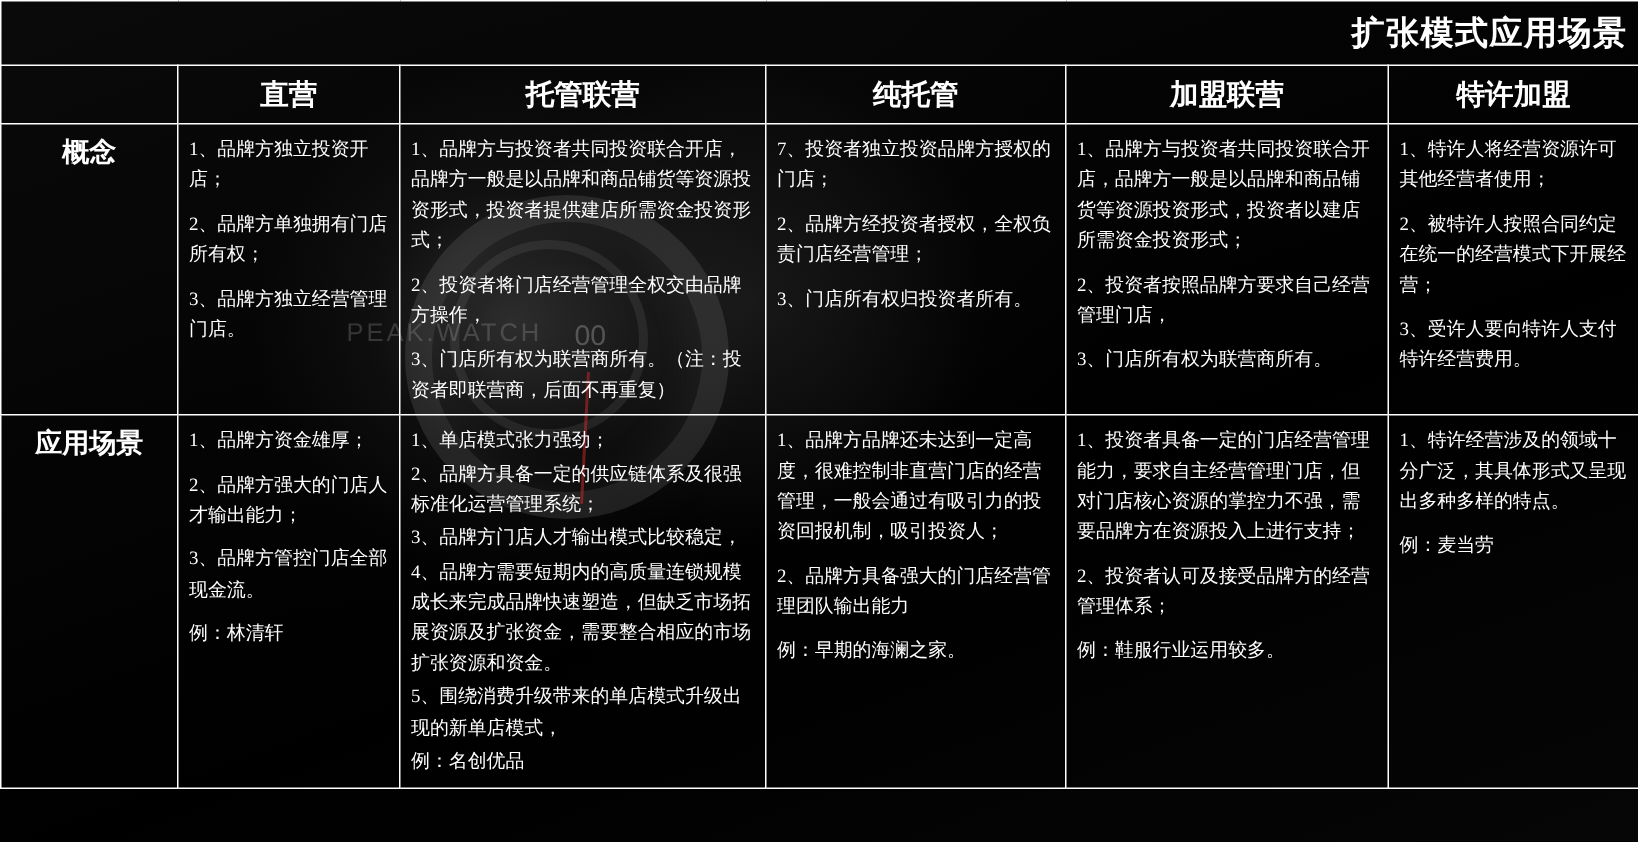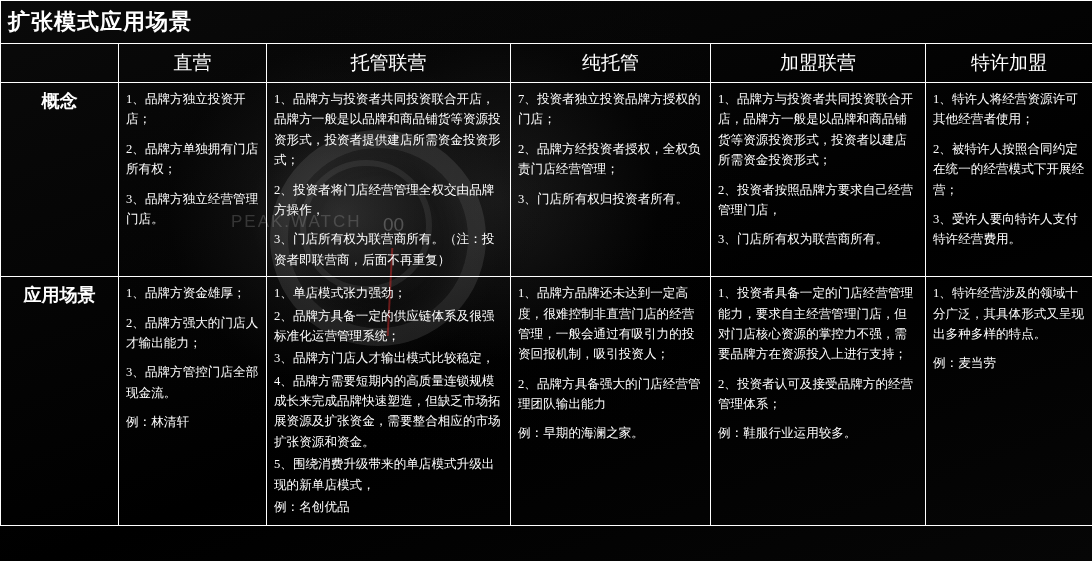--- a/index.html
+++ b/index.html
@@ -80,31 +80,31 @@
     table-layout: fixed;
     z-index: 2;
   }
   table.doc td, table.doc th {
     border: 1px solid #ffffff;
     vertical-align: top;
     padding: 6px 7px;
     background: transparent;
   }
   .title-cell {
-    text-align: left;
+    text-align: right;
     font-size: 22px;
     font-weight: bold;
     padding: 5px 0 6px 0;
     letter-spacing: 1px;
     border-top: 1px solid #ffffff;
   }
   .hdr-cell {
     text-align: center;
     font-size: 19px;
-    font-weight: normal;
+    font-weight: bold;
     padding: 6px 0 7px 0;
     vertical-align: middle;
   }
   .row-label {
     text-align: center;
     vertical-align: middle;
     font-size: 18px;
     font-weight: bold;
   }
   .cell-body {

